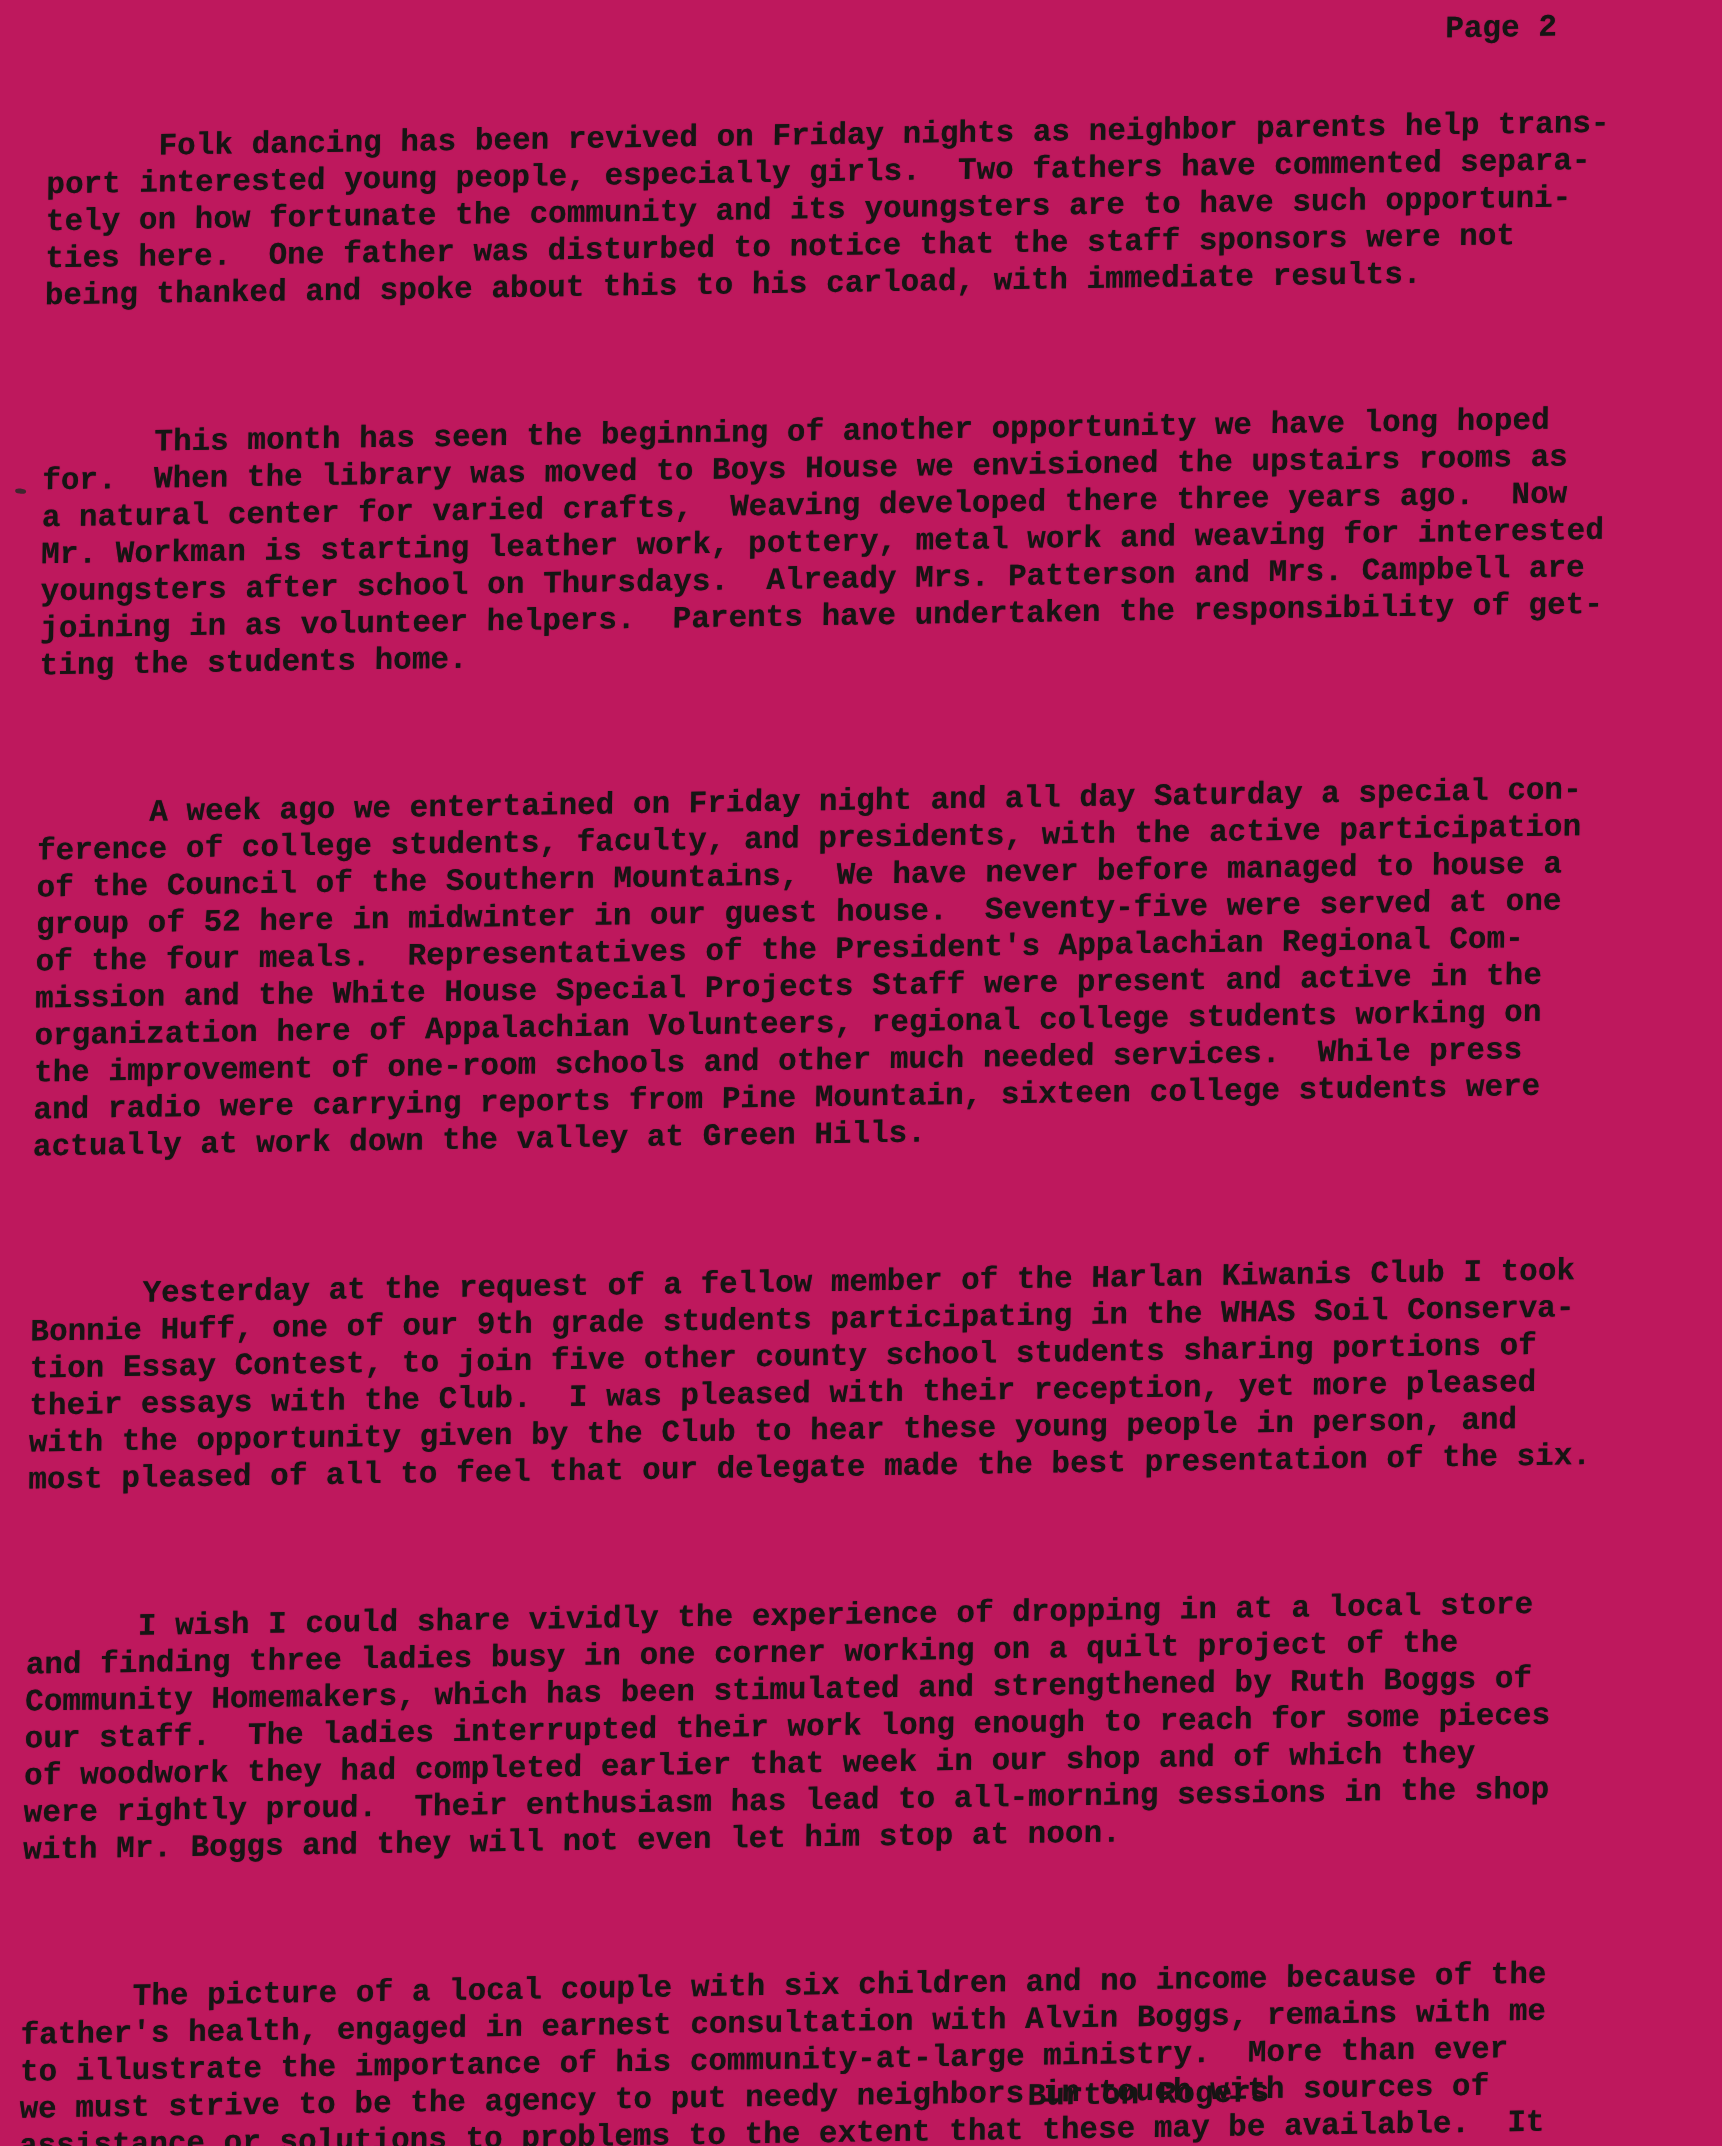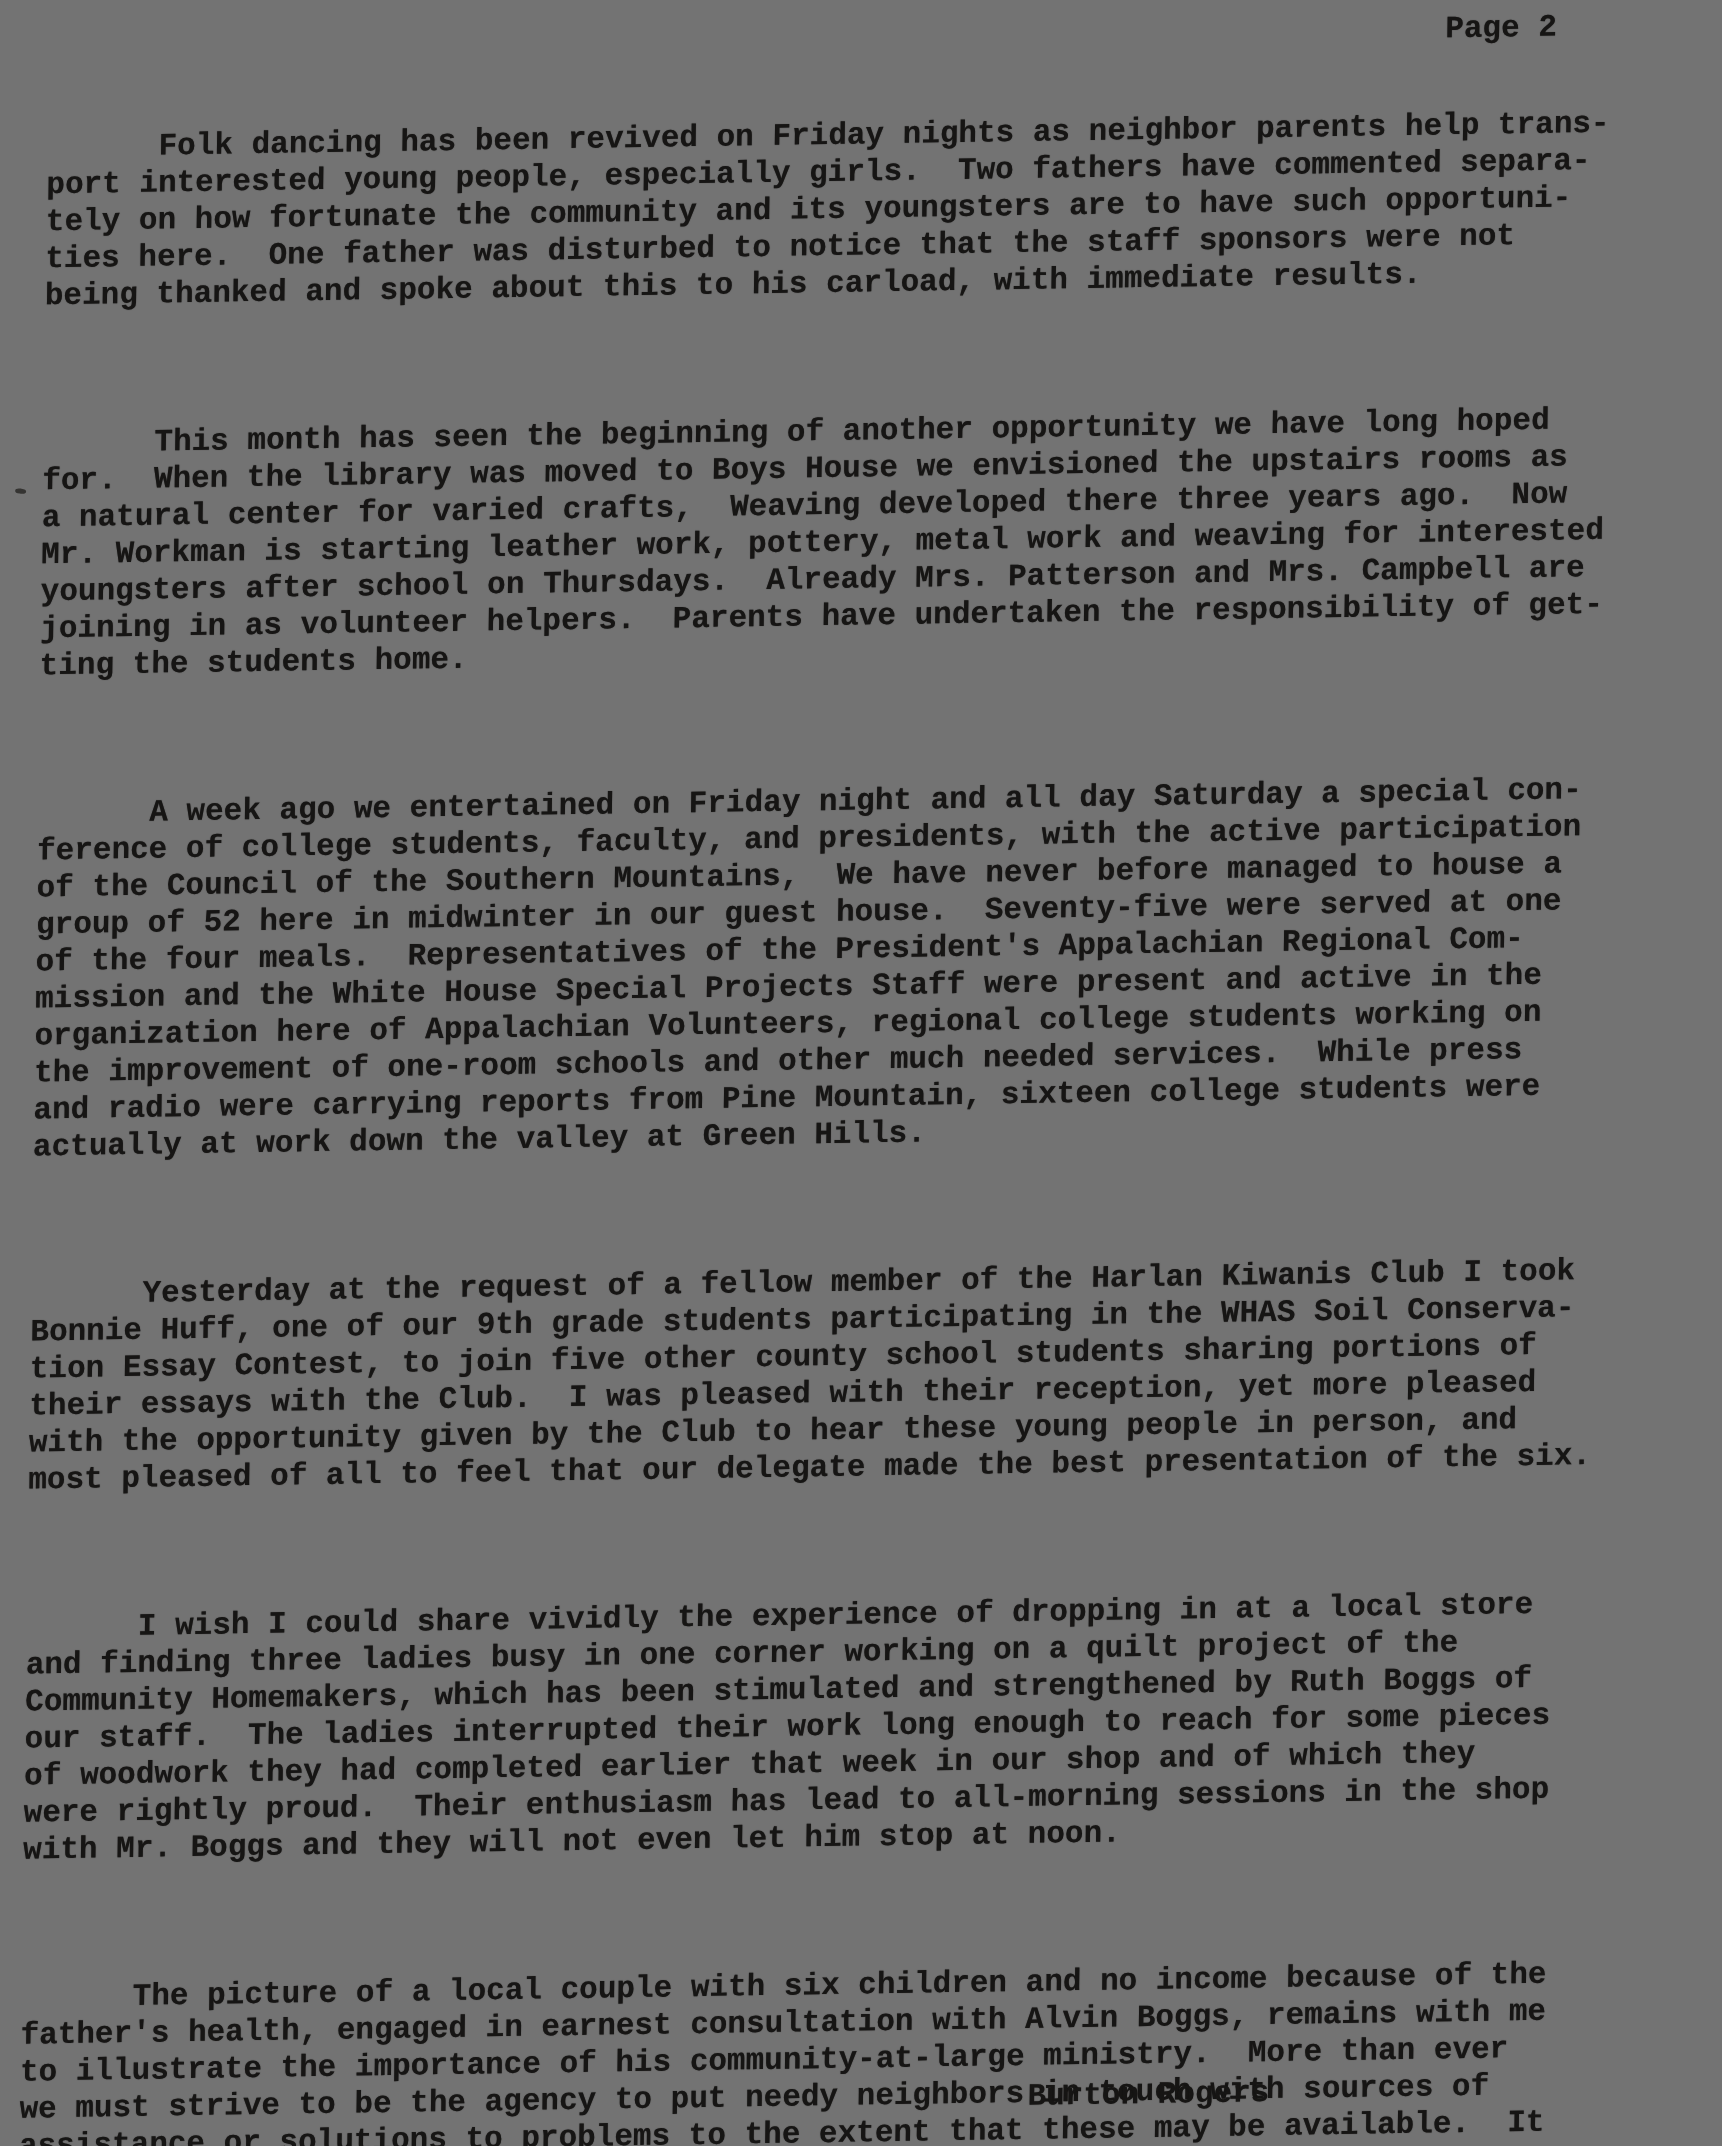--- a/index.html
+++ b/index.html
@@ -6,21 +6,21 @@
     margin: 0;
     padding: 0;
     width: 1722px;
     height: 2147px;
     background: #fbfbfa;
     overflow: hidden;
   }
   .page {
     position: absolute;
     inset: 0;
-    background: #737373;
+    background: #be185d;
   }
   
   .skew-layer {
     position: absolute;
     inset: 0;
     transform-origin: 0 0;
     transform: skewY(-0.9deg) skewX(-0.8deg);
   }
   .typewriter {
     font-family: "Liberation Mono", "DejaVu Sans Mono", monospace;

